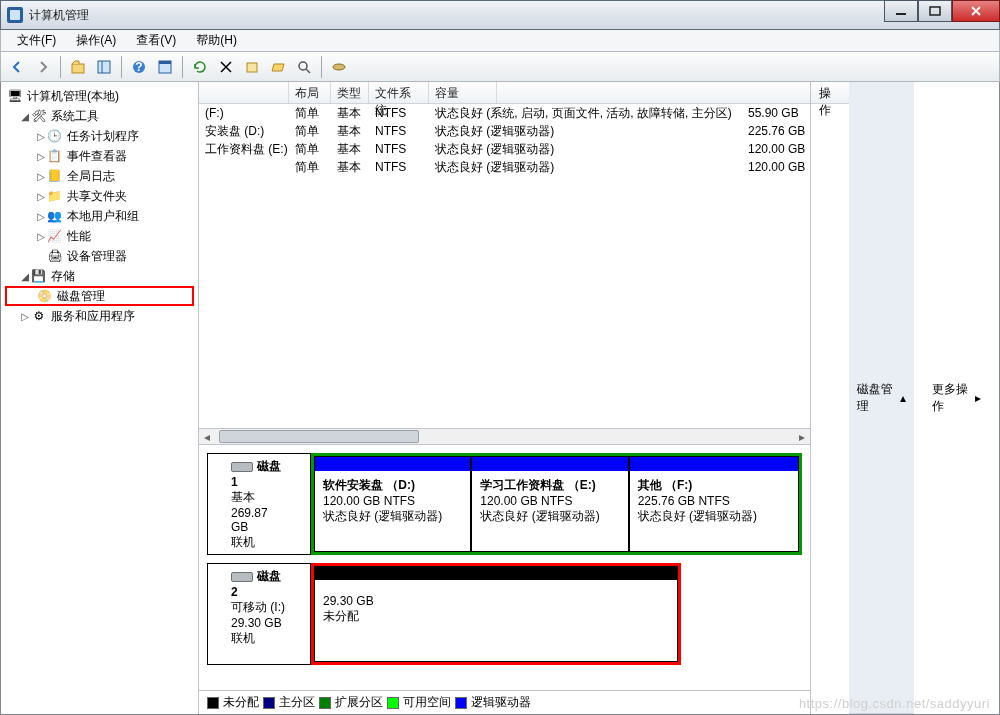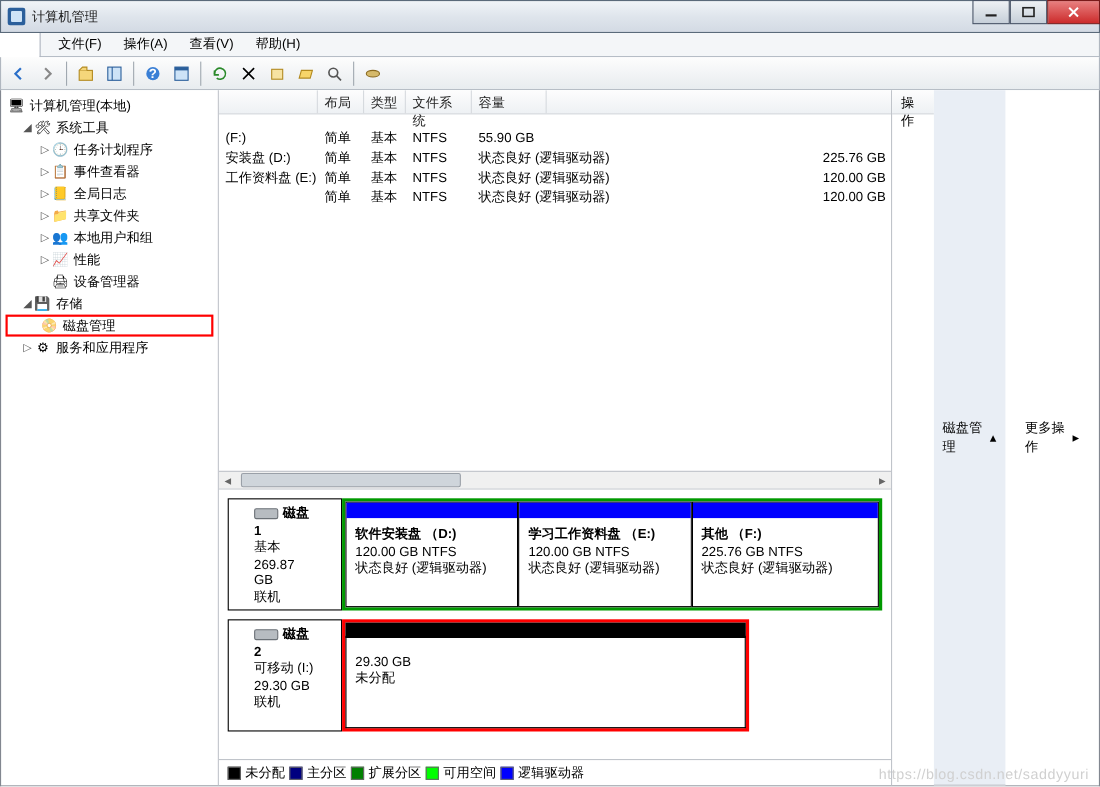--- a/index.html
+++ b/index.html
@@ -9,40 +9,40 @@
 .titlebar { height: 30px; background: linear-gradient(to bottom, #f0f4f8 0%, #dfe5ec 50%, #d3dae4 100%); border: 1px solid #5a6a7a; display: flex; align-items: center; padding-left: 6px; position: relative; }
 .titlebar .app-icon { width: 16px; height: 16px; background: #2b5f9b; margin-right: 6px; border-radius: 2px; position: relative; }
 .titlebar .app-icon::after { content: ""; position: absolute; inset: 3px; background: #cde3f7; border-radius: 1px; }
 .titlebar .title { color: #1a1a1a; }
 .win-btns { position: absolute; right: -1px; top: -1px; display: flex; }
 .win-btn { width: 34px; height: 22px; border: 1px solid #4a5568; display: flex; align-items: center; justify-content: center; background: linear-gradient(to bottom, #eef1f4, #c6cfd9); color: #222; }
 .win-btn.close { width: 48px; background: linear-gradient(to bottom, #e88080, #cc2b2b); color: #fff; border-color: #7a1a1a; }
 .win-btn svg { width: 12px; height: 10px; }
 
 
-.menubar { height: 22px; background: #f4f6f8; border: 1px solid #b0b7c0; border-top: none; display: flex; align-items: center; padding-left: 8px; gap: 4px; margin-left: 36px; }
+.menubar { height: 22px; background: #f4f6f8; border: 1px solid #b0b7c0; border-top: none; display: flex; align-items: center; padding-left: 8px; gap: 4px; }
 .menu-item { padding: 2px 8px; cursor: default; }
 
 
 .toolbar { height: 30px; background: linear-gradient(to bottom, #fdfdfd, #e8ecef); border: 1px solid #b0b7c0; border-top: none; display: flex; align-items: center; padding-left: 4px; gap: 2px; }
 .tool-sep { width: 1px; height: 22px; background: #a0a8b0; margin: 0 3px; }
 .tool-btn { width: 24px; height: 24px; display: flex; align-items: center; justify-content: center; border: 1px solid transparent; border-radius: 2px; }
 
 
 .client { position: absolute; top: 82px; left: 0; right: 0; bottom: 0; border: 1px solid #828790; border-top: none; display: flex; background: #fff; }
 .tree-pane { width: 198px; border-right: 1px solid #c0c4ca; padding: 4px 0; overflow: hidden; }
 .tree-pane .node { display: flex; align-items: center; height: 20px; padding-left: 6px; white-space: nowrap; }
 .tree-pane .node .twisty { width: 12px; text-align: center; color: #555; font-size: 10px; }
 .tree-pane .node .icon { width: 16px; height: 16px; margin-right: 4px; display: inline-flex; align-items: center; justify-content: center; }
 .tree-pane .ind1 { padding-left: 18px; }
 .tree-pane .ind2 { padding-left: 34px; }
 .tree-pane .boxed { border: 2px solid #ff0000; margin: 0 4px; padding-left: 30px !important; }
 
 .center { flex: 1; display: flex; flex-direction: column; border-right: 1px solid #c0c4ca; }
-.vol-table { height: 362px; overflow: hidden; position: relative; gap: 12px; }
+.vol-table { height: 362px; overflow: hidden; position: relative; }
 .vol-header { display: flex; height: 22px; background: linear-gradient(to bottom, #fdfdfd, #eef1f4); border-bottom: 1px solid #d0d4da; }
 .vol-header .col { border-right: 1px solid #d6dade; padding: 3px 6px; color: #222; }
 .vol-rows .row { display: flex; height: 18px; align-items: center; }
 .vol-rows .row .cell { padding: 1px 6px; white-space: nowrap; overflow: hidden; }
 .c-name { width: 90px; } .c-layout { width: 42px; } .c-type { width: 38px; } .c-fs { width: 60px; } .c-status { width: 300px; flex:1; } .c-cap { width: 68px; text-align: left; }
 .vol-scroll { height: 16px; border-top: 1px solid #c0c4ca; background: #f0f0f0; position: relative; margin-top: auto; }
 .vol-scroll .thumb { position: absolute; left: 20px; width: 200px; top: 1px; bottom: 1px; background: #cfd5db; border: 1px solid #9aa0a8; border-radius: 2px; }
 .vol-scroll .arrow { position:absolute; top:0; bottom:0; width:16px; display:flex;align-items:center;justify-content:center;color:#666;}
 
 .disk-area { flex: 1; border-top: 1px solid #c0c4ca; overflow: auto; padding: 0; }
@@ -246,20 +246,21 @@
         <div class="col c-type">类型</div>
         <div class="col c-fs">文件系统</div>
         <div class="col c-cap">容量</div>
       </div>
       <div class="vol-rows">
         <div class="row">
           <div class="cell c-name">(F:)</div>
           <div class="cell c-layout">简单</div>
           <div class="cell c-type">基本</div>
           <div class="cell c-fs">NTFS</div>
+          <div class="cell c-status">状态良好 (系统, 启动, 页面文件, 活动, 故障转储, 主分区)</div>
           <div class="cell c-cap">55.90 GB</div>
         </div>
         <div class="row">
           <div class="cell c-name">安装盘 (D:)</div>
           <div class="cell c-layout">简单</div>
           <div class="cell c-type">基本</div>
           <div class="cell c-fs">NTFS</div>
           <div class="cell c-status">状态良好 (逻辑驱动器)</div>
           <div class="cell c-cap">225.76 GB</div>
         </div>

